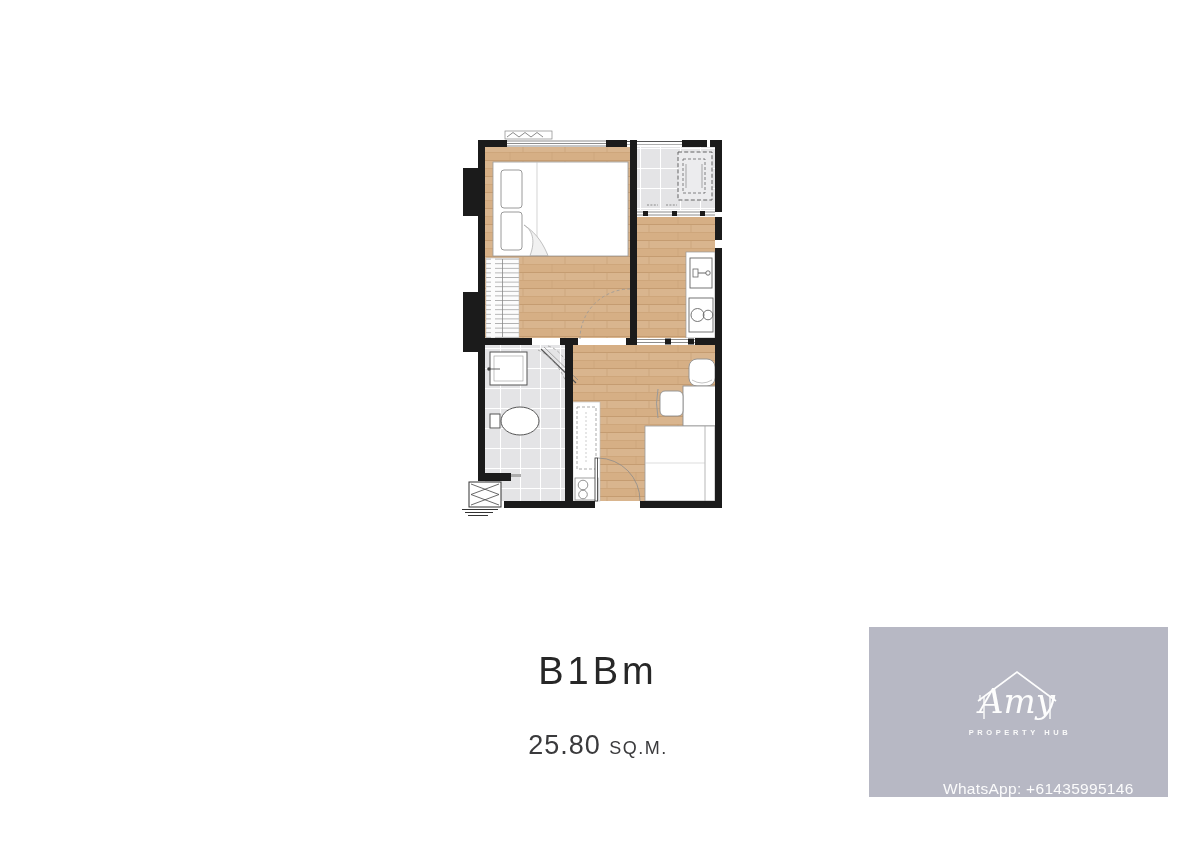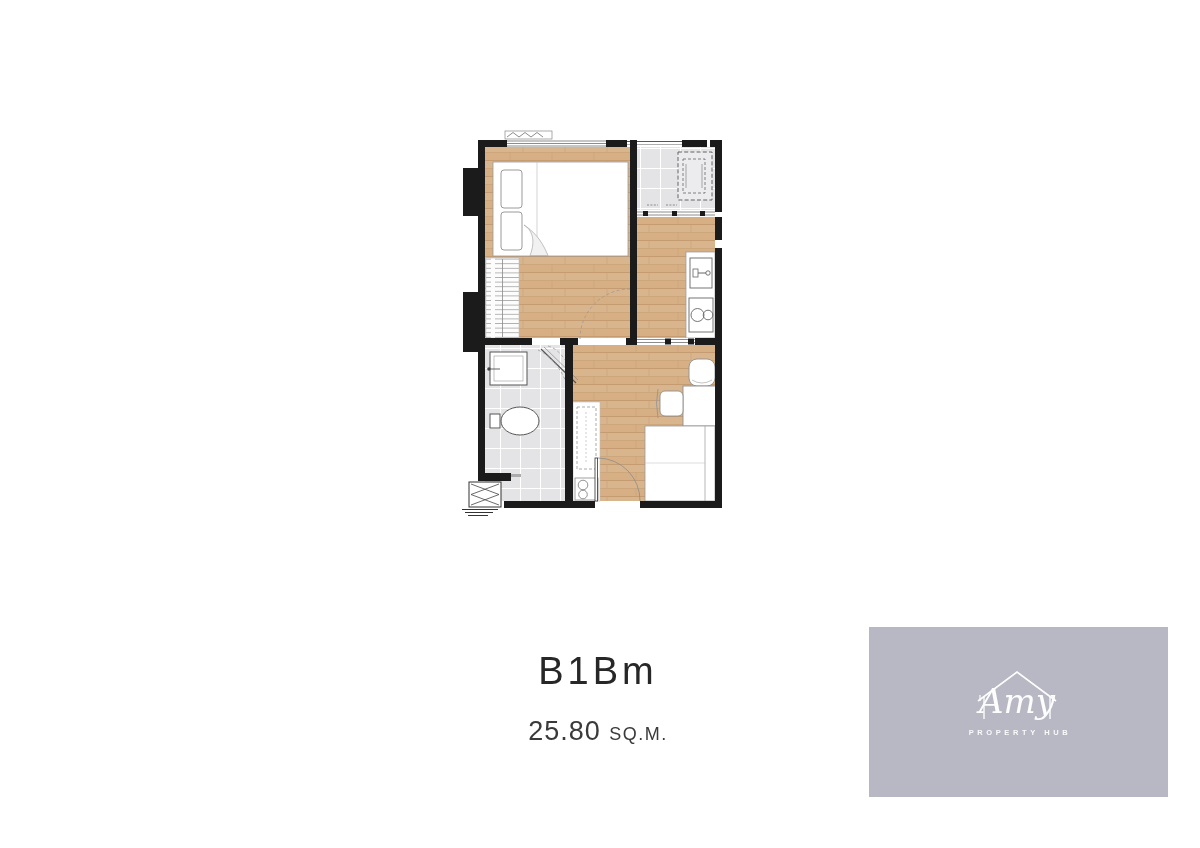--- a/index.html
+++ b/index.html
@@ -12,21 +12,21 @@
   }
   *{margin:0;padding:0;box-sizing:border-box;}
   html,body{width:1200px;height:848px;background:#ffffff;overflow:hidden;
     font-family:"Liberation Sans", sans-serif;}
   .page{position:relative;width:1200px;height:848px;background:#fff;}
 
   .plan-wrap{position:absolute;left:460px;top:128px;width:268px;height:390px;}
 
   .title-block{position:absolute;left:448px;top:648px;width:300px;text-align:center;color:var(--ink);}
   .unit-name{font-size:38px;line-height:46px;font-weight:400;letter-spacing:4px;color:#272727;}
-  .area-line{margin-top:22px;font-size:27px;letter-spacing:1px;color:#3a3a3c;}
+  .area-line{margin-top:36px;font-size:27px;letter-spacing:1px;color:#3a3a3c;}
   .area-unit{font-size:18px;letter-spacing:1.5px;}
 
   .agent-card{position:absolute;left:869px;top:627px;width:299px;height:170px;
     background:var(--card-bg);color:var(--card-ink);}
   .logo{position:absolute;left:69px;top:28px;width:160px;height:96px;}
   .logo svg{display:block;width:100%;height:100%;}
   .brand-script{font-family:"DejaVu Serif", serif;font-style:italic;fill:#fdfdfd;}
   .brand-sub{letter-spacing:3.6px;font-weight:bold;fill:#fafafa;font-family:"Liberation Sans",sans-serif;}
   .contact{position:absolute;left:74px;top:150px;font-size:15.5px;line-height:24.5px;
     letter-spacing:0.3px;color:rgba(255,255,255,0.95);font-weight:400;}
@@ -256,16 +256,17 @@
           <line x1="46" y1="42" x2="46" y2="64" stroke="#fdfdfd" stroke-width="1.4"></line>
           <line x1="112" y1="42" x2="112" y2="64" stroke="#fdfdfd" stroke-width="1.4"></line>
           <line x1="42" y1="46" x2="42" y2="40" stroke="#fdfdfd" stroke-width="1.2"></line>
           <line x1="116" y1="46" x2="116" y2="40" stroke="#fdfdfd" stroke-width="1.2"></line>
         </g>
         <text class="brand-script" x="79" y="58" font-size="34" text-anchor="middle">Amy</text>
         <text class="brand-sub" x="82" y="80" font-size="7.5" text-anchor="middle">PROPERTY HUB</text>
       </svg>
     </div>
     <div class="contact">
+      <div>WhatsApp: +61435995146</div>
     </div>
   </div>
 
 </div>
 
 </body></html>

